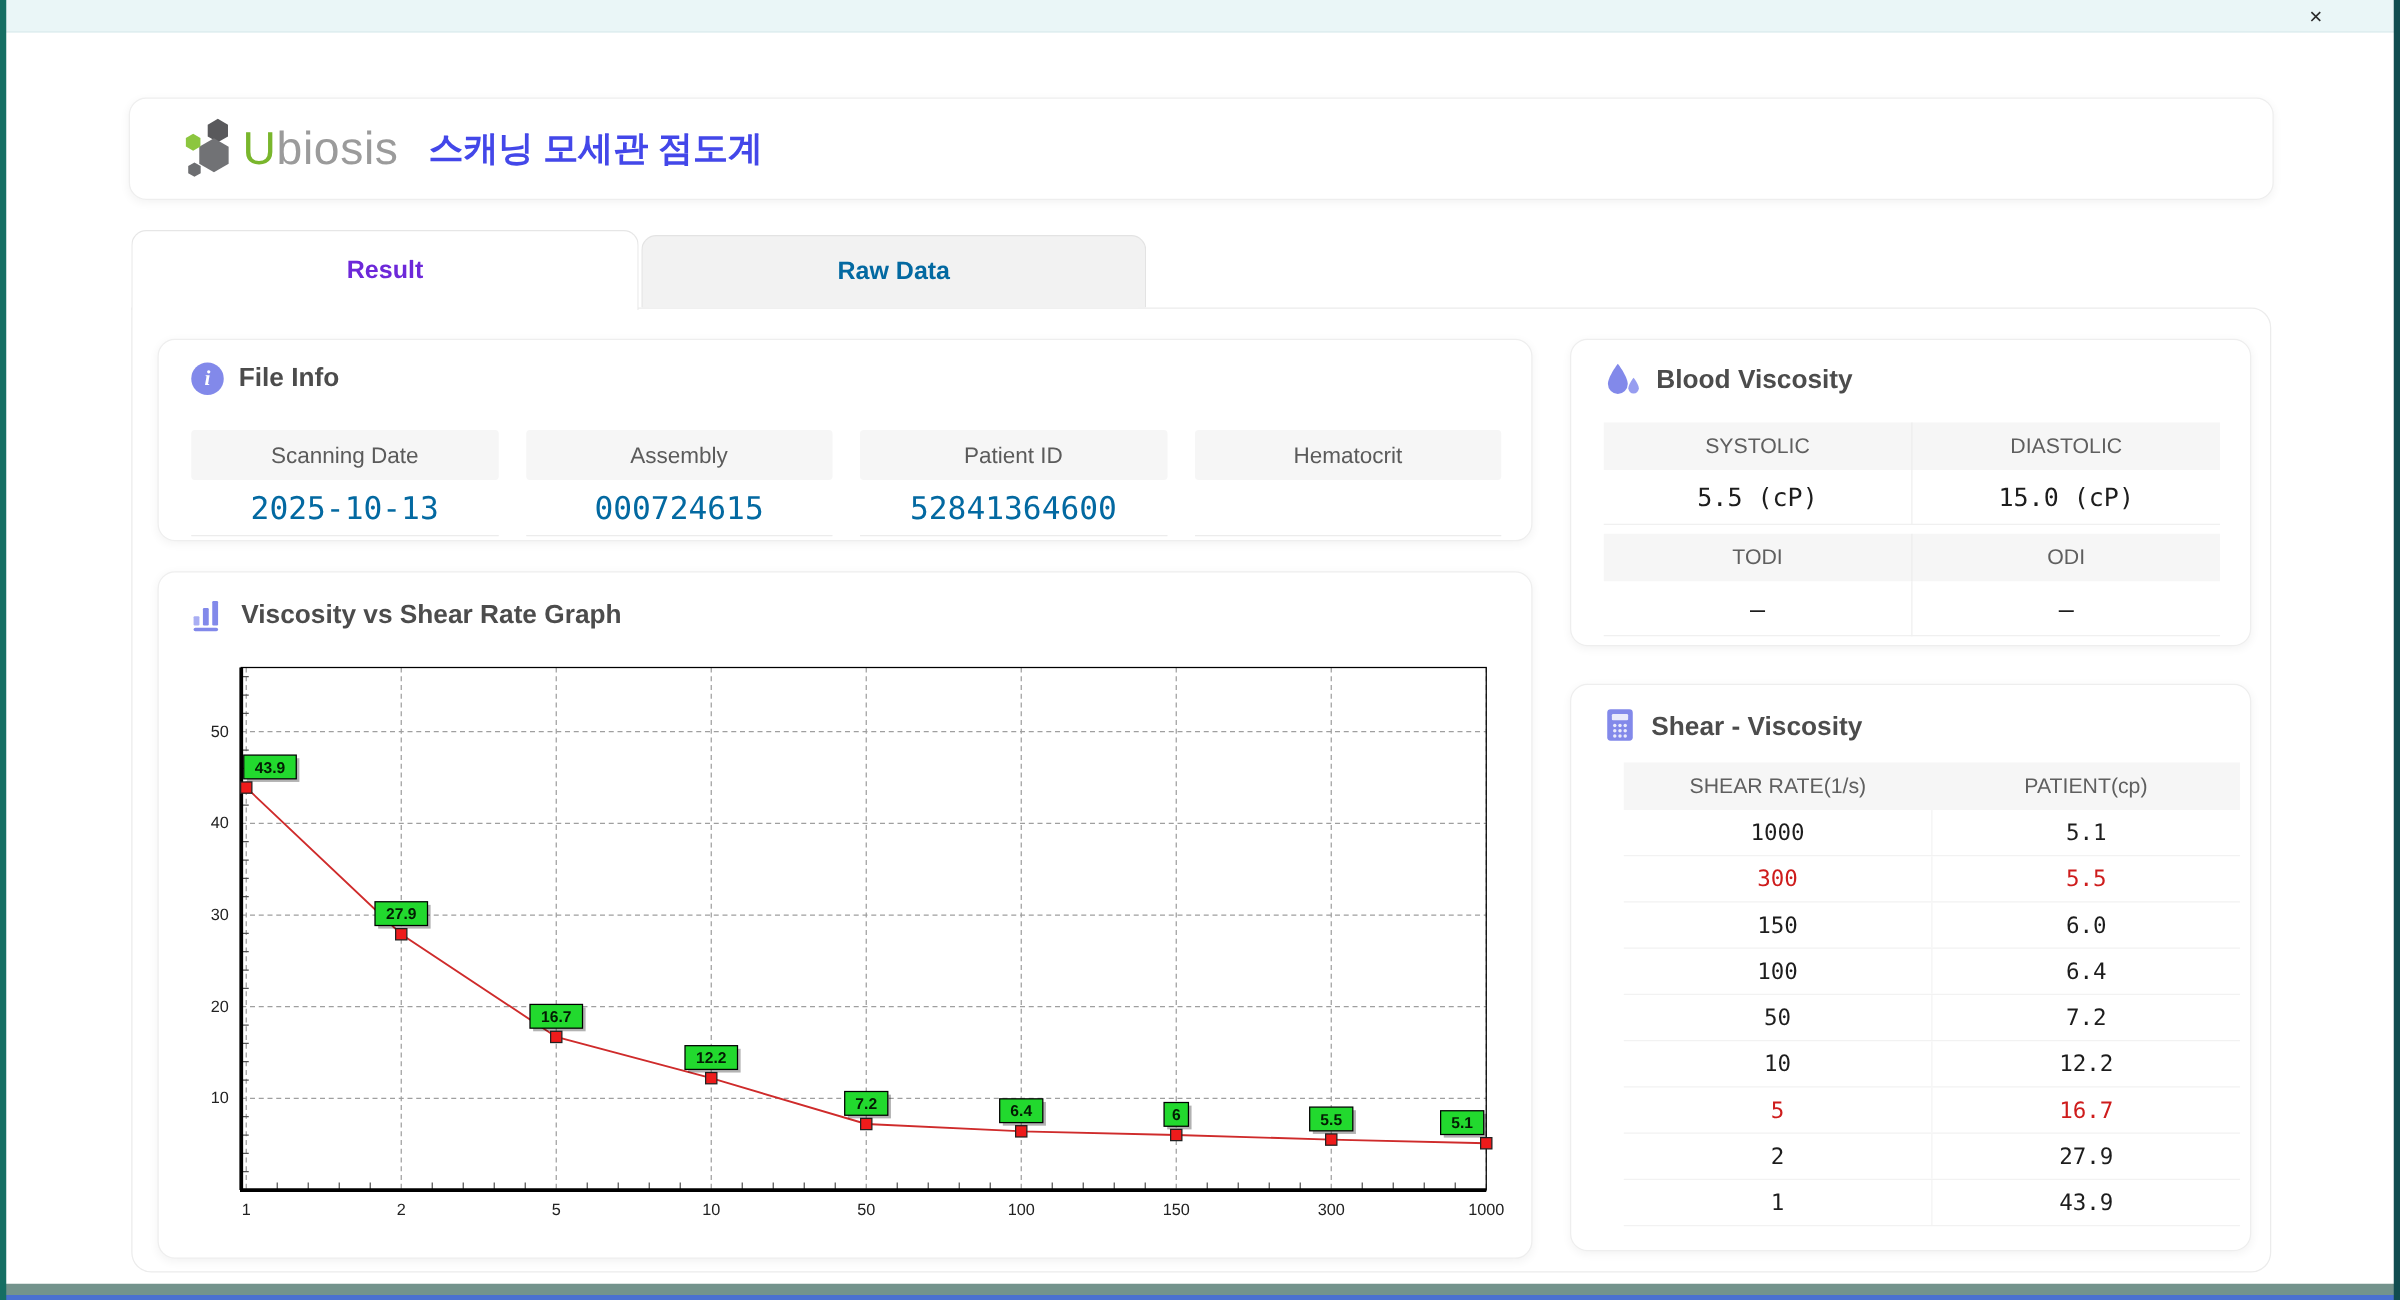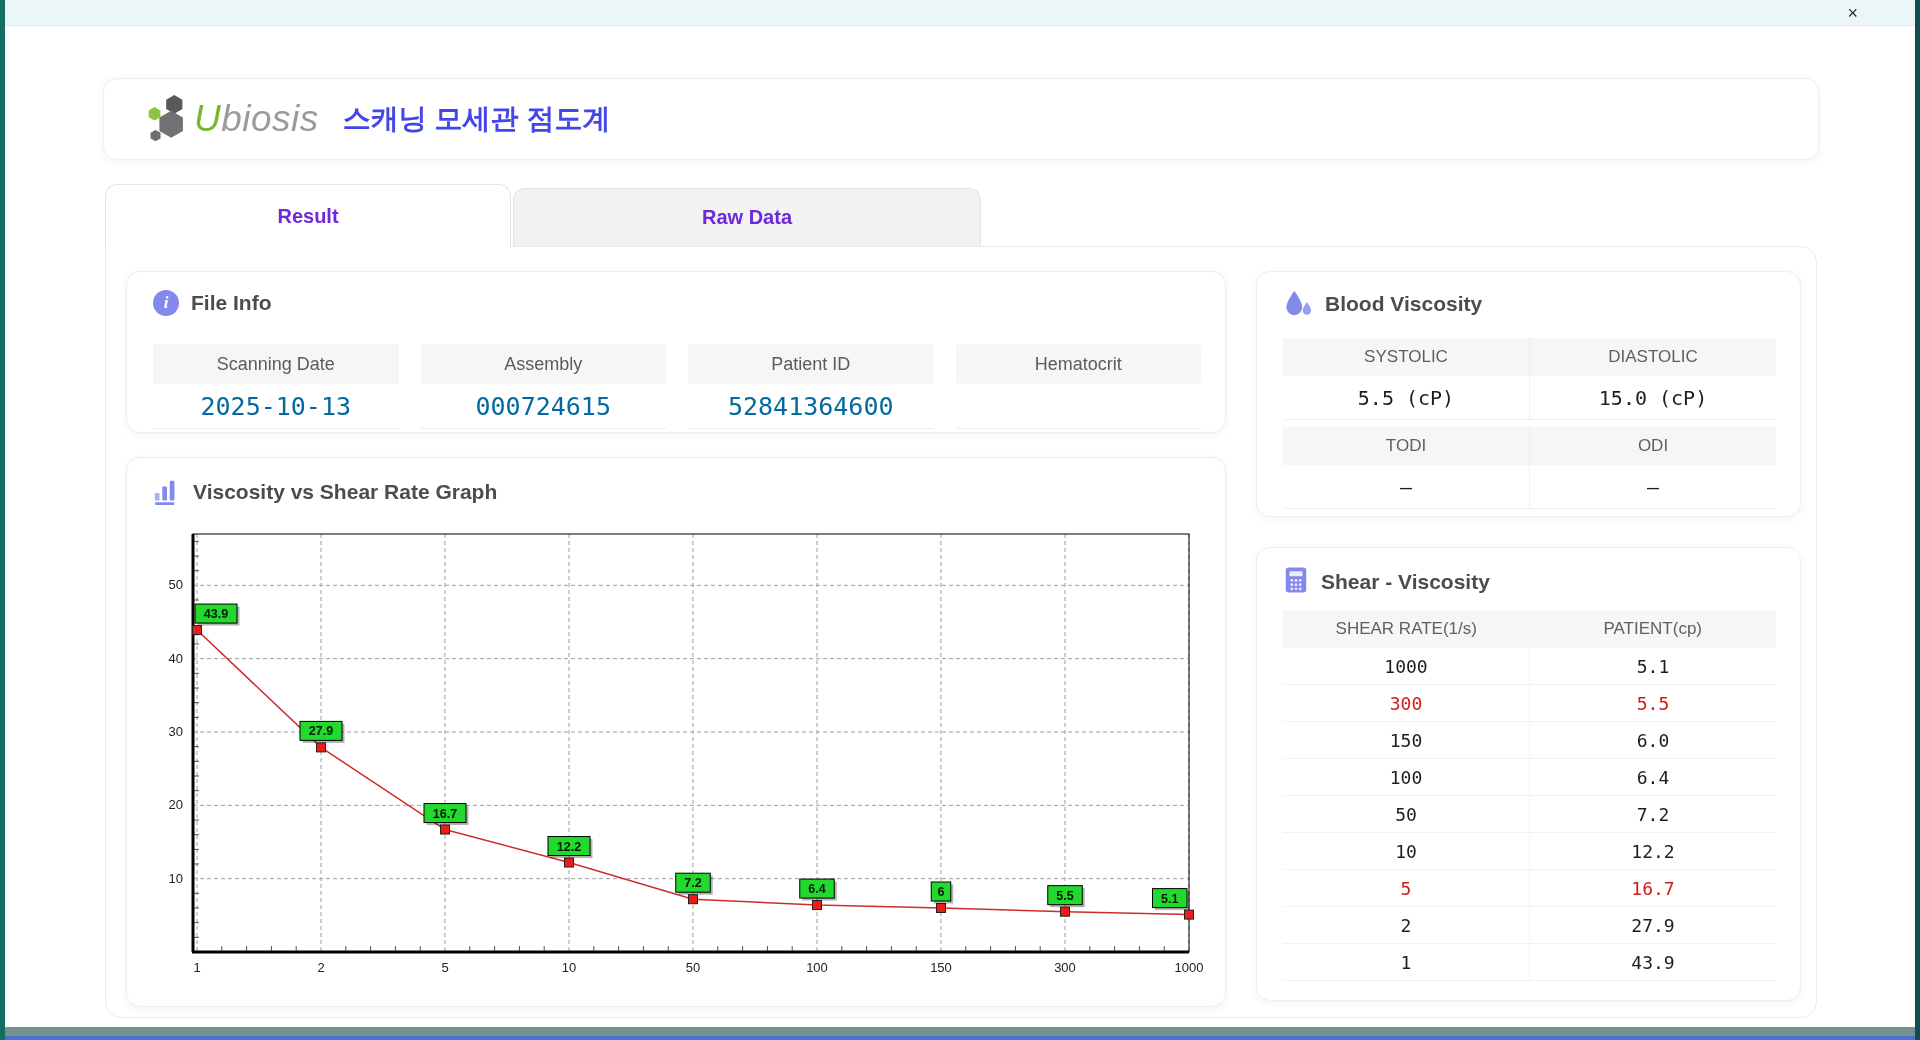--- a/index.html
+++ b/index.html
@@ -13,34 +13,34 @@
   .edge-right { position:absolute; right:0; top:0; bottom:0; width:5px; background:#114d50; z-index:20; }
   .titlebar   { position:absolute; left:0; right:0; top:0; height:26px; background:#eaf6f7; border-bottom:1px solid #dcecee; z-index:15; }
   .close-btn  { position:absolute; right:62px; top:2px; font-size:18px; color:#2c2c2c; line-height:22px; cursor:default; }
   .bottombar-teal { position:absolute; left:0; right:0; bottom:4px; height:9px; background:#73938c; z-index:15; }
   .bottombar-blue { position:absolute; left:0; right:0; bottom:0;  height:4px; background:#4a70d0; z-index:15; }
 
   .card { position:absolute; background:#fff; border:1px solid #eeeeee; border-radius:14px; box-shadow:0 2px 8px rgba(0,0,0,0.05); }
 
   
   .app-header { left:103px; top:78px; width:1716px; height:82px; display:flex; align-items:center; padding-left:42px; }
-  .logo { display:flex; align-items:center;font-style:italic; }
+  .logo { display:flex; align-items:center; }
   .logo svg { margin-right:6px; }
   .logo-text { font-size:37px; letter-spacing:0.5px; }
   .logo-u { color:#79b62c; }
   .logo-rest { color:#9b9b9b; }
   .app-title-ko { margin-left:24px; font-size:28px; font-weight:bold; color:#4347e9; }
 
   
   .tab { position:absolute; display:flex; align-items:center; justify-content:center;
          font-size:20px; font-weight:bold; border-radius:12px 12px 0 0; }
   .tab-result { left:105px; top:184px; width:406px; height:64px; background:#fff;
                 border:1px solid #e6e6e6; border-bottom:none; color:#6d28d9; z-index:3; }
-  .tab-raw { left:513px; top:188px; width:468px; height:58px; background:#f2f2f2;
-             border:1px solid #e3e3e3; border-bottom:none; color:#6d28d9; z-index:1; }
+  .tab-raw { left:513px; top:188px; width:404px; height:58px; background:#f2f2f2;
+             border:1px solid #e3e3e3; border-bottom:none; color:#0369a1; z-index:1; }
 
   
   .tab-panel { position:absolute; left:105px; top:246px; width:1712px; height:772px; background:#fff;
                border:1px solid #ececec; border-radius:0 16px 16px 16px; z-index:2; }
 
   .section-title { position:absolute; display:flex; align-items:center; gap:12px; }
   .section-title .label { font-size:21px; font-weight:bold; color:#4c4c4c; }
   .icon-circle { width:26px; height:26px; border-radius:50%; background:#8289ea; color:#fff;
                  display:flex; align-items:center; justify-content:center;
                  font-family:"Liberation Serif", serif; font-style:italic; font-weight:bold; font-size:17px; }
@@ -65,21 +65,21 @@
   .bv-cell { flex:1; display:flex; align-items:center; justify-content:center; }
   .bv-head { height:38px; background:#f6f6f6; font-size:17px; color:#5f5f5f; }
   .bv-head + .bv-head { border-left:1px solid #ececec; }
   .bv-val { height:44px; font-family:"DejaVu Sans Mono", monospace; font-size:20px; color:#1d1d1d;
             border-bottom:1px solid #f0f0f0; }
   .bv-val + .bv-val { border-left:1px solid #f0f0f0; }
   .bv-gap { height:7px; }
 
   
   .sv-card { left:1150px; top:300px; width:545px; height:454px; }
-  .sv-table { position:absolute; left:26px; top:62px; width:493px; }
+  .sv-table { position:absolute; left:42px; top:62px; width:493px; }
   .sv-hrow { display:flex; height:38px; background:#f6f6f6; }
   .sv-hcell { flex:1; display:flex; align-items:center; justify-content:center; font-size:17px; color:#5f5f5f; }
   .sv-row { display:flex; height:37px; border-bottom:1px solid #f2f2f2; }
   .sv-cell { flex:1; display:flex; align-items:center; justify-content:center;
              font-family:"DejaVu Sans Mono", monospace; font-size:18px; color:#1d1d1d; }
   .sv-cell + .sv-cell { border-left:1px solid #f4f4f4; }
   .sv-row.hl .sv-cell { color:#ce1c1c; }
 </style>
 </head>
 <body>

